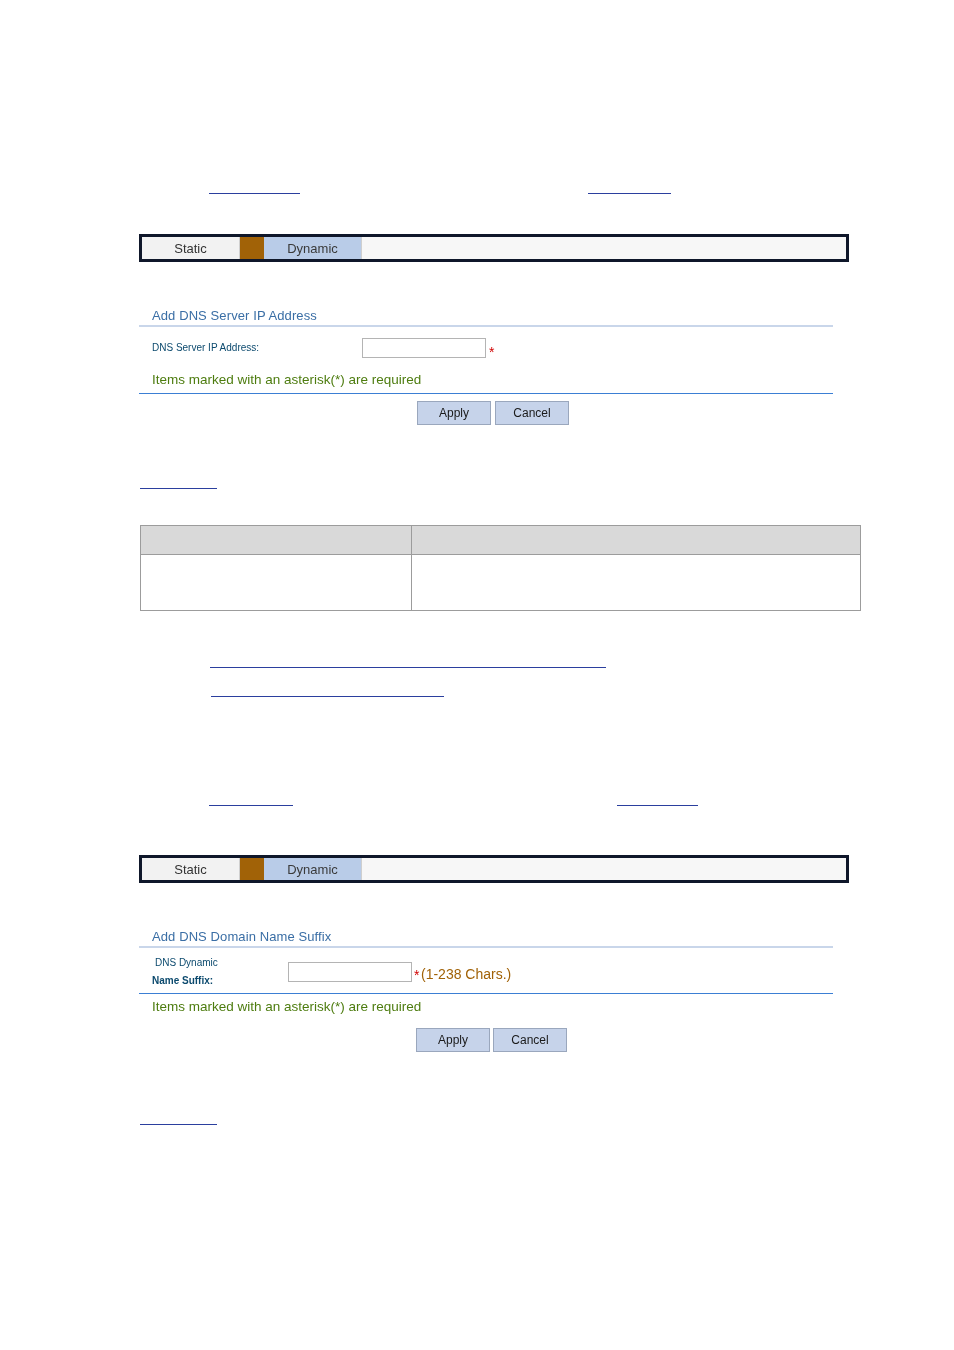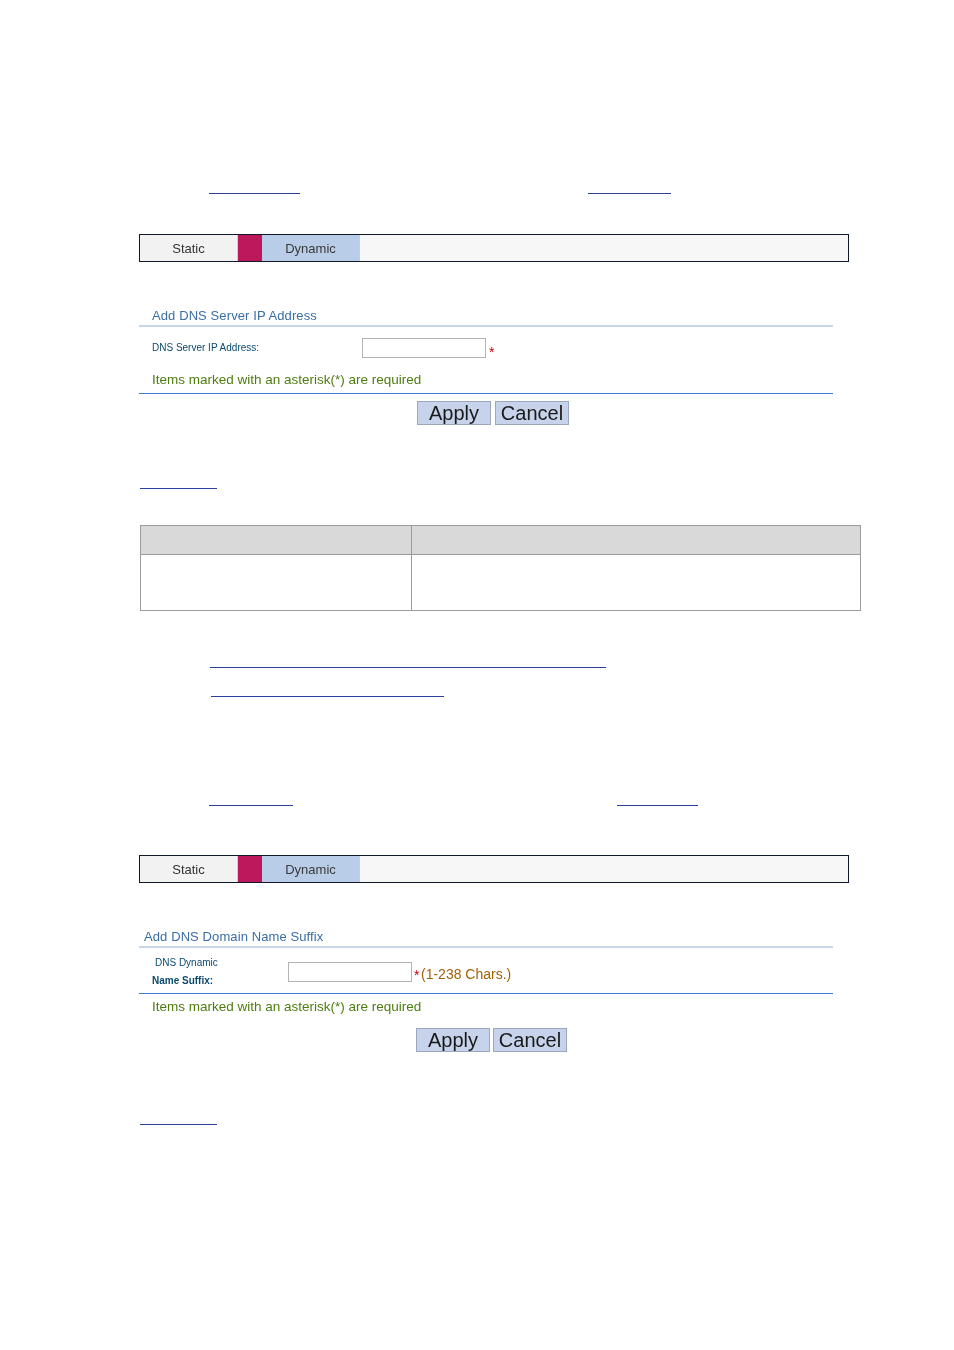--- a/index.html
+++ b/index.html
@@ -19,22 +19,22 @@
 
   
   .link {
     border-bottom: 1px solid #2b3f9e;
     height: 10px;
   }
 
   
   .tabstrip {
     height: 28px;
-    background: #be185d;
-    border: 1px solid #0f172a;
+    background: #a16207;
+    border: 3px solid #0f172a;
     box-sizing: border-box;
     display: flex;
     align-items: stretch;
   }
   .tab {
     width: 98px;
     display: flex;
     align-items: center;
     justify-content: center;
     font-size: 13px;
@@ -90,21 +90,21 @@
     height: 1px;
     background: #3b7fd4;
   }
   .btn {
     box-sizing: border-box;
     height: 24px;
     width: 74px;
     border: 1px solid #9aa7bd;
     background: #c6d3ea;
     color: #1a1a1a;
-    font-size: 20px;
+    font-size: 12px;
     display: flex;
     align-items: center;
     justify-content: center;
     font-family: "Liberation Sans", sans-serif;
   }
 
   
   .tbl {
     border-collapse: collapse;
     table-layout: fixed;
@@ -182,21 +182,21 @@
 <div class="abs tabstrip" style="left:139px; top:855px; width:710px;">
   <div class="tab inactive">
     <span>Static</span>
   </div>
   <div class="tab active">
     <span>Dynamic</span>
   </div>
   <div class="tabfill"></div>
 </div>
 
-<div class="abs panel-title" style="left:144px; top:929px;">Add DNS Domain Name Suffix</div>
+<div class="abs panel-title" style="left:152px; top:929px;">Add DNS Domain Name Suffix</div>
 <div class="abs panel-rule-top" style="left:139px; top:946px; width:694px;"></div>
 
 <div class="abs form-label" style="left:155px; top:957px;">DNS Dynamic</div>
 <div class="abs form-label" style="left:152px; top:975px;font-weight:bold;">Name Suffix:</div>
 
 <input class="abs text-input" type="text" style="left: 288px; top: 962px;" placeholder="">
 
 <div class="abs asterisk" style="left:414px; top:967px;">*</div>
 
 <div class="abs hint" style="left:421px; top:966px;">(1-238 Chars.)</div>

